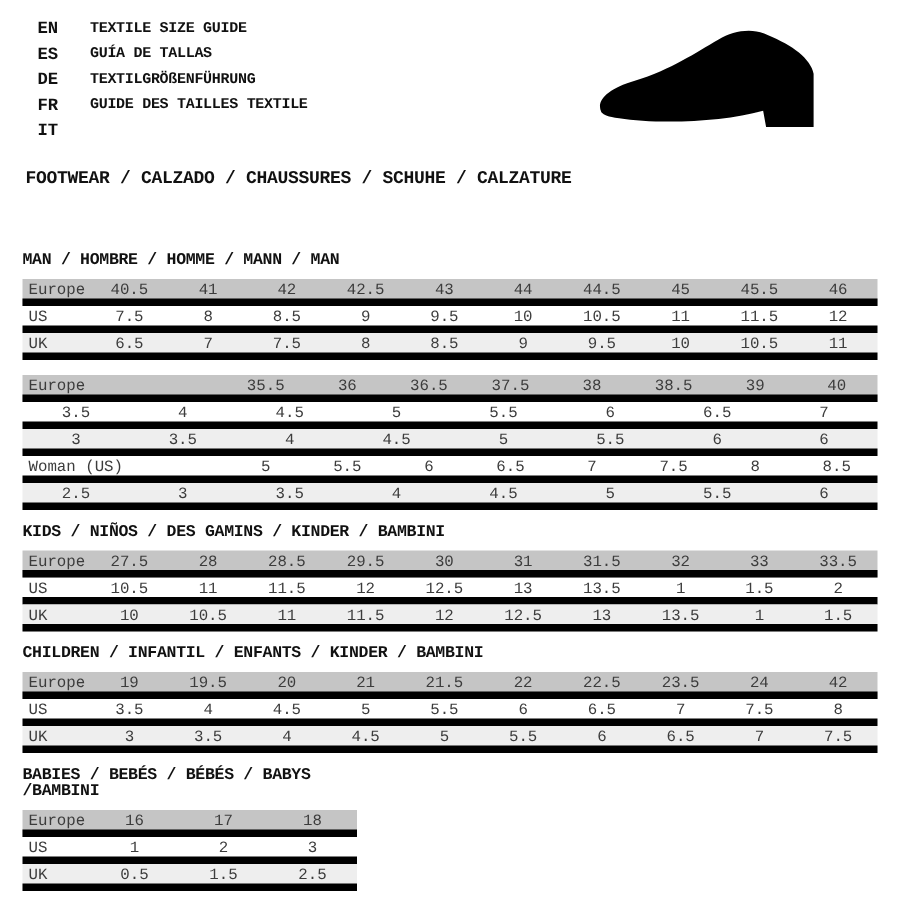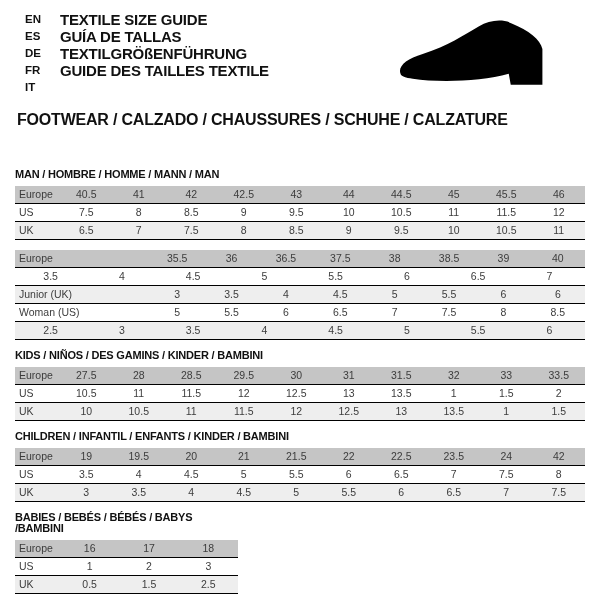--- a/index.html
+++ b/index.html
@@ -5,55 +5,55 @@
   * { box-sizing: border-box; }
   html, body { margin: 0; padding: 0; }
   body {
     width: 600px; height: 600px;
     background: #ffffff;
     font-family: "Liberation Sans", sans-serif;
     color: #3c3c3c;
     position: relative;
     overflow: hidden;
   }
-  .page { padding: 8px 15px 0 15px; position: relative; width: 600px; height: 460px; }
+  .page { padding: 8px 15px 0 15px; position: relative; width: 600px; height: 460px; font-family: Liberation Mono, monospace; }
 
   
   .langs { margin: 3px 0 0 10px; }
   .lang-row { display: flex; height: 17px; line-height: 17px; }
   .lang-code {
     width: 35px; flex: none;
     font-weight: 700; font-size: 11.5px; color: #111;
   }
-  .lang-label { font-weight: 700; font-size: 15px; color: #111; letter-spacing: -0.2px; }
+  .lang-label { font-weight: 700; font-size: 10px; color: #111; letter-spacing: -0.2px; }
 
   .category {
     margin: 17px 0 0 2px;
-    font-weight: 700; font-size: 16px; line-height: 13px;
+    font-weight: 700; font-size: 12px; line-height: 13px;
     color: #111; letter-spacing: -0.2px;
   }
 
   .shoe {
     position: absolute; top: 16px; right: 20px;
     width: 188px; height: 86px;
   }
 
   
   .tables { margin-top: 43px; }
   .size-table { margin-bottom: 10px; }
   .table-title {
     font-weight: 700; font-size: 11px; line-height: 11px;
     color: #111; letter-spacing: -0.2px;
     margin: 0 0 6px 0;
   }
   .trow {
     display: flex;
     height: 18px; line-height: 17px;
     font-size: 10.5px;
-    border-bottom: 1px solid #000000;
+    border-bottom: 5px solid #000000;
     color: #3c3c3c;
   }
   .trow.hdr   { background: var(--hdr-bg, #c5c5c5); }
   .trow.light { background: var(--alt-bg, #eeeeee); }
   .tlabel { width: 45px; flex: none; padding-left: 4px; }
   .size-table.wide-label .tlabel { width: 135px; }
   .tcell { flex: 1; text-align: center; }
   .size-table.compact { width: 223px; }
 </style>
 </head>
@@ -157,21 +157,20 @@
           <span class="tcell">3.5</span>
           <span class="tcell">4</span>
           <span class="tcell">4.5</span>
           <span class="tcell">5</span>
           <span class="tcell">5.5</span>
           <span class="tcell">6</span>
           <span class="tcell">6.5</span>
           <span class="tcell">7</span>
         </div>
         <div class="trow light">
-          <span class="tlabel">Junior (UK)</span>
           <span class="tcell">3</span>
           <span class="tcell">3.5</span>
           <span class="tcell">4</span>
           <span class="tcell">4.5</span>
           <span class="tcell">5</span>
           <span class="tcell">5.5</span>
           <span class="tcell">6</span>
           <span class="tcell">6</span>
         </div>
         <div class="trow plain">

